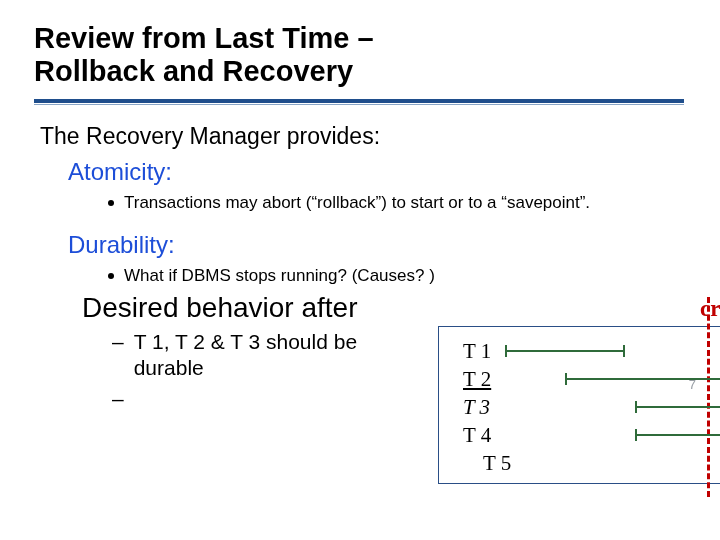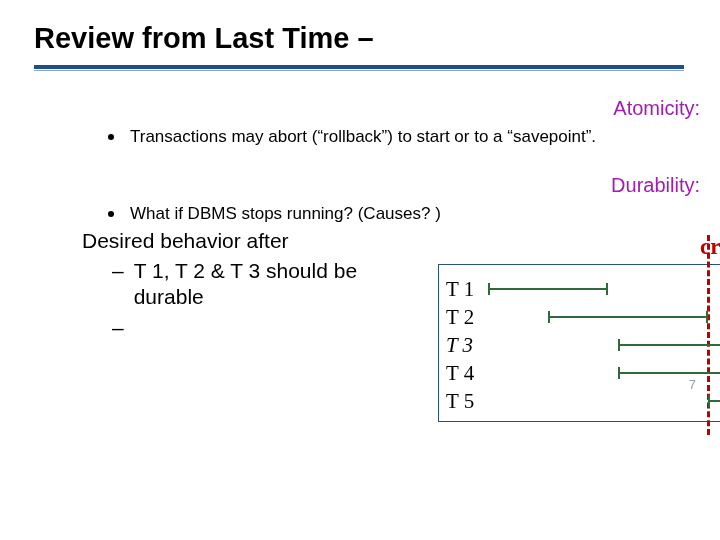--- a/index.html
+++ b/index.html
@@ -45,31 +45,30 @@
   }
   .provides {
     font-size: 23px;
     color: #000;
   }
   .sub1 {
     padding-left: 28px;
     margin-top: 8px;
   }
   .subhead {
-    font-size: 20px;
-    color: #a21caf;
+    font-size: 24px;
+    color: #1d4ed8;
     margin-top: 4px;
-    text-align: right;
   }
   .bullet-row {
     display: flex;
     align-items: flex-start;
     padding-left: 40px;
     margin-top: 6px;
-    gap: 16px;
+    gap: 10px;
   }
   .dot {
     width: 6px;
     height: 6px;
     background: #000;
     border-radius: 50%;
     margin-top: 8px;
     flex: 0 0 auto;
   }
   .bullet-text {
@@ -81,21 +80,21 @@
     position: relative;
     margin-top: 4px;
   }
   .left-col {
     position: absolute;
     left: 14px;
     top: 0;
     width: 310px;
   }
   .desired {
-    font-size: 21px;
+    font-size: 28px;
     line-height: 1.25;
   }
   .dash-row {
     display: flex;
     align-items: flex-start;
     font-size: 21px;
     line-height: 1.25;
     margin-top: 4px;
     padding-left: 30px;
     gap: 10px;
@@ -116,21 +115,21 @@
     position: absolute;
     left: 632px;
     top: 6px;
     font-family: "Times New Roman", Times, serif;
     font-size: 23px;
     font-weight: bold;
     color: #c00000;
   }
   .tx-row {
     position: absolute;
-    left: 7px;
+    left: 24px;
     display: flex;
     align-items: flex-end;
     gap: 8px;
   }
   .tx-label {
     font-family: "Times New Roman", Times, serif;
     font-size: 21px;
     width: 32px;
   }
   .bar-wrap {
@@ -170,36 +169,38 @@
     color: #9aa0a6;
   }
 </style>
 </head>
 <body>
 
 <div class="slide">
 
   <div class="title-block">
     <div class="title-line">Review from Last Time –</div>
+    <div class="title-line">Rollback and Recovery</div>
   </div>
   <div class="title-rule">
     <div class="rule-thick"></div>
     <div class="rule-thin"></div>
   </div>
 
   <div class="body">
+    <div class="provides">The Recovery Manager provides:</div>
 
     <div class="sub1">
       <div class="subhead">Atomicity:</div>
       <div class="bullet-row">
         <div class="dot"></div>
         <div class="bullet-text">Transactions may abort (“rollback”) to start or to a “savepoint”.</div>
       </div>
 
-      <div class="subhead" style="margin-top:26px">Durability:</div>
+      <div class="subhead" style="margin-top:18px">Durability:</div>
       <div class="bullet-row">
         <div class="dot"></div>
         <div class="bullet-text" style="max-width:560px">What if DBMS stops running?  (Causes? )</div>
       </div>
 
       <div class="lower">
         <div class="left-col">
           <div class="desired">Desired behavior after</div>
           <div class="dash-row">
             <span class="dash">–</span>
@@ -216,21 +217,21 @@
           <div class="crash-line"></div>
 
         <div class="tx-row" style="top: 12px;">
               <div class="tx-label">T 1</div>
               <div class="bar-wrap" style="left: 42px; width: 120px; top: 8px;">
                 <div class="bar-line"></div>
                 <div class="bar-cap-l"></div>
                 <div class="bar-cap-r"></div>
               </div>
             </div>
-            <div class="tx-row" style="top: 40px;">
+            <div class="tx-row" style="top: 40px; text-decoration: underline;">
               <div class="tx-label">T 2</div>
               <div class="bar-wrap" style="left: 102px; width: 160px; top: 8px;">
                 <div class="bar-line"></div>
                 <div class="bar-cap-l"></div>
                 <div class="bar-cap-r"></div>
               </div>
             </div>
             <div class="tx-row" style="top: 68px; font-style: italic;">
               <div class="tx-label">T 3</div>
               <div class="bar-wrap" style="left: 172px; width: 125px; top: 8px;">
@@ -238,21 +239,21 @@
                 <div class="bar-cap-l"></div>
               </div>
             </div>
             <div class="tx-row" style="top: 96px;">
               <div class="tx-label">T 4</div>
               <div class="bar-wrap" style="left: 172px; width: 130px; top: 8px;">
                 <div class="bar-line"></div>
                 <div class="bar-cap-l"></div>
               </div>
             </div>
-            <div class="tx-row" style="top: 124px;">
+            <div class="tx-row" style="top: 124px; margin-left: 20px;">
               <div class="tx-label">T 5</div>
               <div class="bar-wrap" style="left: 262px; width: 40px; top: 8px;">
                 <div class="bar-line"></div>
                 <div class="bar-cap-l"></div>
               </div>
             </div>
           </div>
       </div>
 
     </div>

